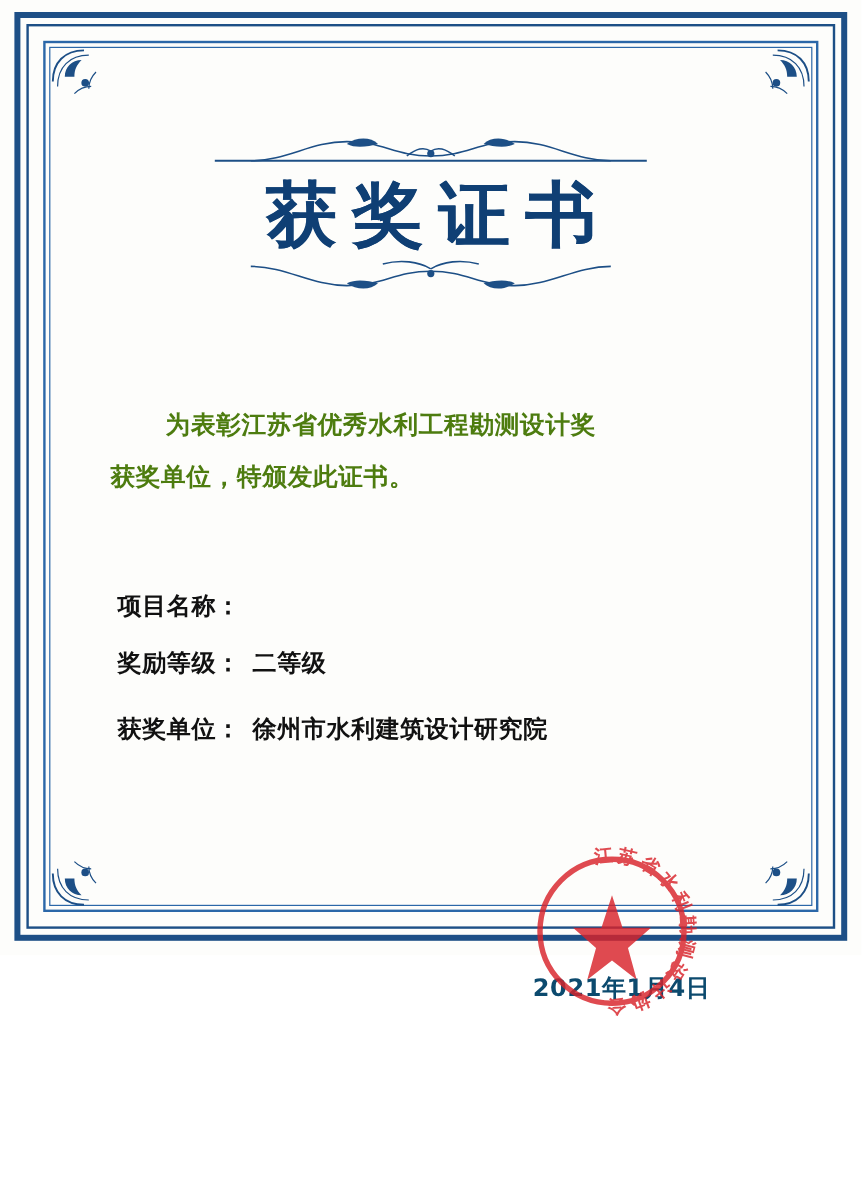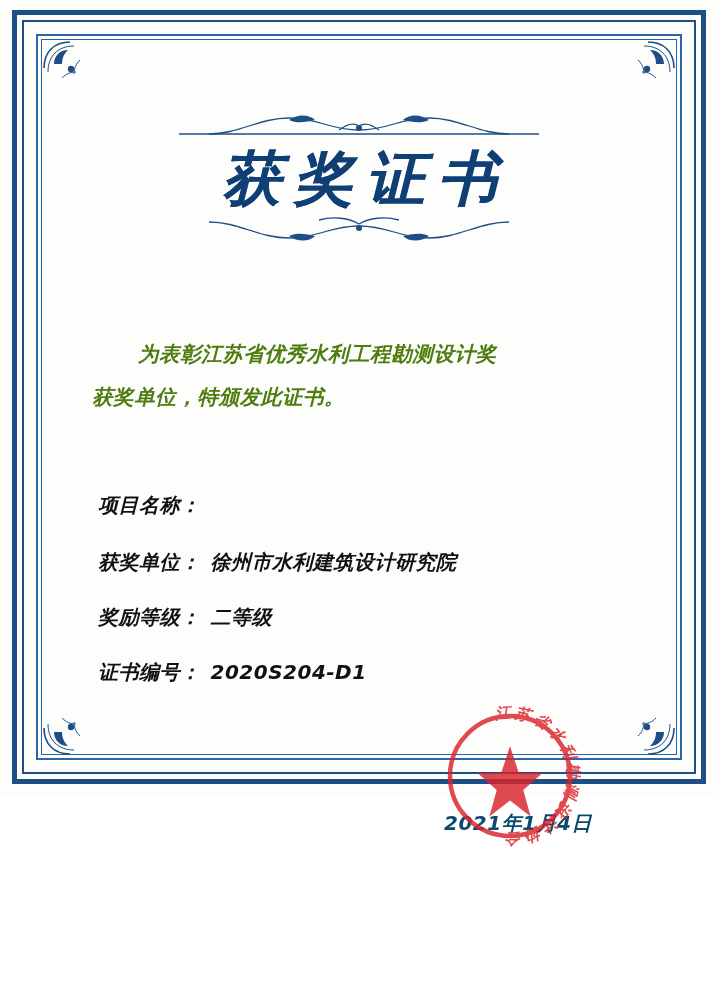--- a/index.html
+++ b/index.html
@@ -13,21 +13,20 @@
     font-family: "Liberation Sans", sans-serif;
     overflow: hidden;
   }
 
   .certificate {
     position: relative;
     width: 718px;
     height: 796px;
     background: #fdfdfb;
     box-sizing: border-box;
-    font-style: italic;
   }
 
   
   .frame-outer {
     position: absolute;
     left: 12px;
     top: 10px;
     right: 12px;
     bottom: 12px;
     border: 5px solid #1d4f86;
@@ -137,21 +136,21 @@
   .field-label {
     flex: 0 0 auto;
     white-space: nowrap;
     line-height: 1.55;
   }
   .field-value {
     flex: 1 1 auto;
     padding-left: 10px;
     line-height: 1.55;
   }
-  .field-row.tall { margin-bottom: 26px; }
+  .field-row.tall { margin-bottom: 16px; }
 
   
   .seal {
     position: absolute;
     left: 434px;
     top: 700px;
     width: 152px;
     height: 152px;
     pointer-events: none;
   }
@@ -252,33 +251,29 @@
     <span>获奖单位，特颁发此证书。</span>
   </div>
 
   <div class="fields">
 
     <div class="field-row tall">
       <span class="field-label">项目名称：</span>
     </div>
 
     <div class="field-row">
+      <span class="field-label">奖励等级：</span>
+      <span class="field-value">二等级</span>
+    </div>
+
+    <div class="field-row">
       <span class="field-label">获奖单位：</span>
       <span class="field-value">徐州市水利建筑设计研究院</span>
     </div>
 
-    <div class="field-row">
-      <span class="field-label">奖励等级：</span>
-      <span class="field-value">二等级</span>
-    </div>
-
-    <div class="field-row">
-      <span class="field-label">证书编号：</span>
-      <span class="field-value">2020S204-D1</span>
-    </div>
 
   </div>
 
   <div class="date-line">2021年1月4日</div>
 
   <div class="seal">
     <svg viewBox="0 0 152 152">
       <defs>
         <path id="sealArc" d="M 76,76 m -58,0 a 58,58 0 1,1 116,0 a 58,58 0 1,1 -116,0"></path>
       </defs>

